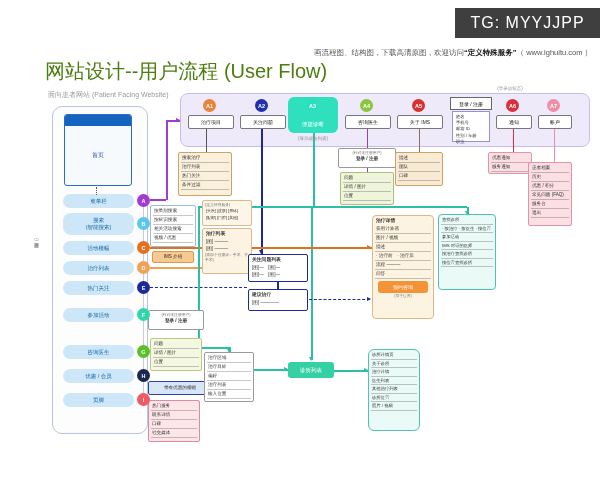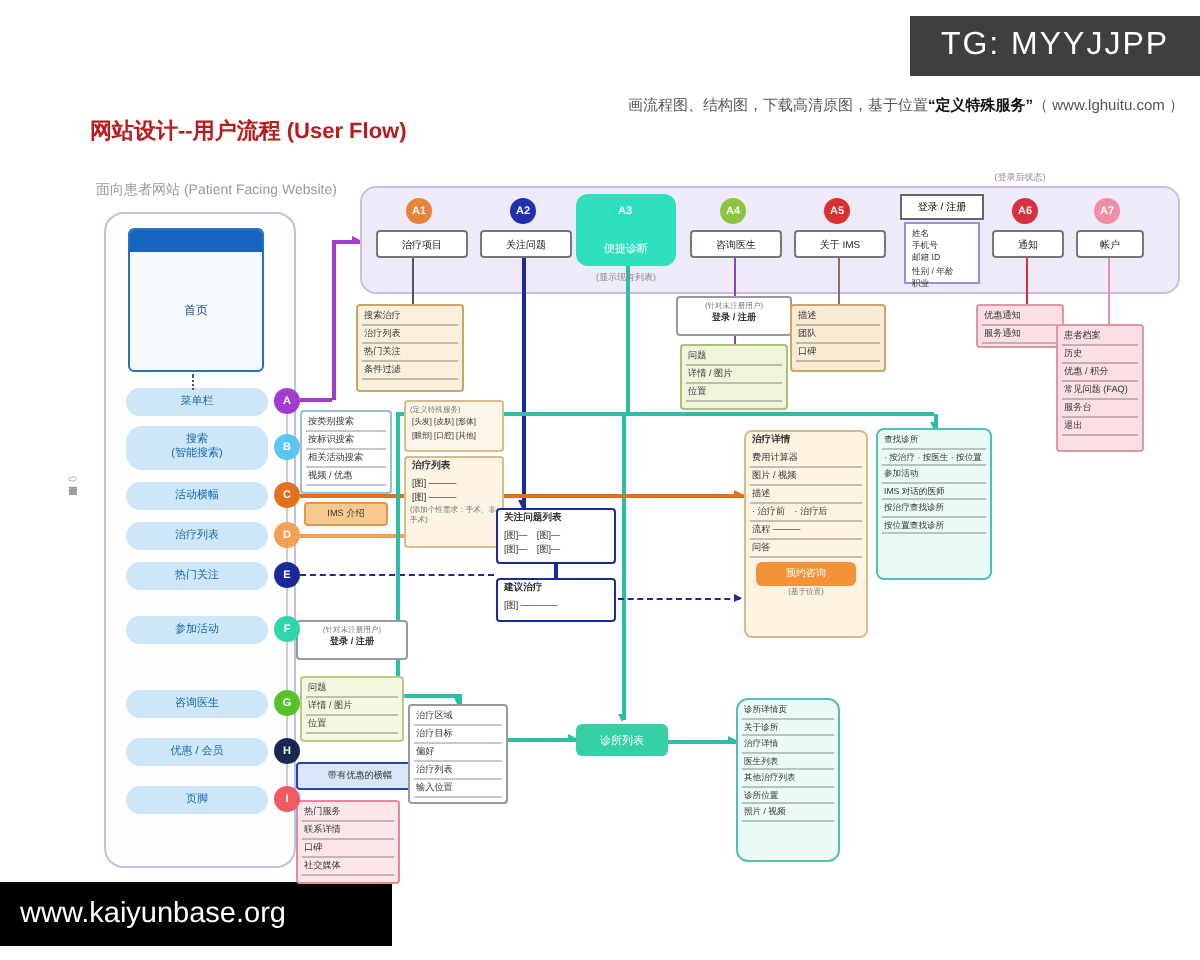--- a/index.html
+++ b/index.html
@@ -3,21 +3,21 @@
 <meta charset="utf-8">
 <style>
   html,body{margin:0;padding:0;background:#fff;}
   .canvas{position:relative;width:600px;height:480px;background:#fff;overflow:hidden;
           font-family:"Liberation Sans","DejaVu Sans",sans-serif;}
   
   .tg{position:absolute;left:455px;top:8px;width:145px;height:30px;background:#3f3f3f;
       color:#fff;font-size:16px;display:flex;align-items:center;justify-content:center;letter-spacing:1px;}
   .promo{position:absolute;left:250px;top:48px;width:342px;font-size:7.5px;color:#555;text-align:right;}
   .promo b{color:#111;}
-  .title{position:absolute;left:45px;top:58px;font-size:11px;font-weight:bold;color:#b91c1c;}
+  .title{position:absolute;left:45px;top:58px;font-size:20px;font-weight:normal;color:#4d7c0f;}
   .subtitle{position:absolute;left:48px;top:90px;font-size:7px;color:#9a9a9a;}
   .sitewm{position:absolute;left:0;top:441px;width:196px;height:32px;background:#000;color:#fff;
           font-size:14.5px;display:flex;align-items:center;padding-left:10px;box-sizing:border-box;}
   .sidenote{position:absolute;left:34px;top:238px;font-size:4.5px;color:#999;writing-mode:vertical-rl;}
   
   .phone{position:absolute;left:52px;top:106px;width:94px;height:326px;background:#fdfdfe;
          border:1px solid #b8c4e4;border-radius:10px;}
   .screen{position:absolute;left:64px;top:114px;width:66px;height:70px;background:#f6fafd;
           border:1px solid #2a6fc0;border-radius:3px;}
   .screenbar{position:absolute;left:0;top:0;right:0;height:11px;background:#1565c0;border-radius:2px 2px 0 0;}
@@ -64,25 +64,24 @@
   .ar-d{position:absolute;width:0;height:0;border-left:2.5px solid transparent;
         border-right:2.5px solid transparent;border-top:4px solid #000;z-index:2;}
 </style>
 </head>
 <body>
 
 <div class="canvas">
 
   <div class="tg">TG: MYYJJPP</div>
   <div class="promo">
-    <span>画流程图、结构图，下载高清原图，基于位置</span><b>“定义特殊服务”</b><span>（ www.lghuitu.com ）</span>
+    <span>画流程图、结构图，下载高清原图，欢迎访问</span><b>“定义特殊服务”</b><span>（ www.lghuitu.com ）</span>
   </div>
   <div class="title">网站设计--用户流程 (User Flow)</div>
   <div class="subtitle">面向患者网站 (Patient Facing Website)</div>
-  <div class="sitewm">www.kaiyunbase.org</div>
   <div class="sidenote">(适用于所有页面)</div>
 
   <div class="phone"></div>
   <div class="screen">
     <div class="screenbar"></div>
     <div class="screenlabel">首页</div>
   </div>
   <div class="ln" style="left:96px;top:187px;height:8px;border-left:1.5px dotted #555;"></div>
 
   <div class="navitem" style="top:194px;height:14px;">菜单栏</div>

